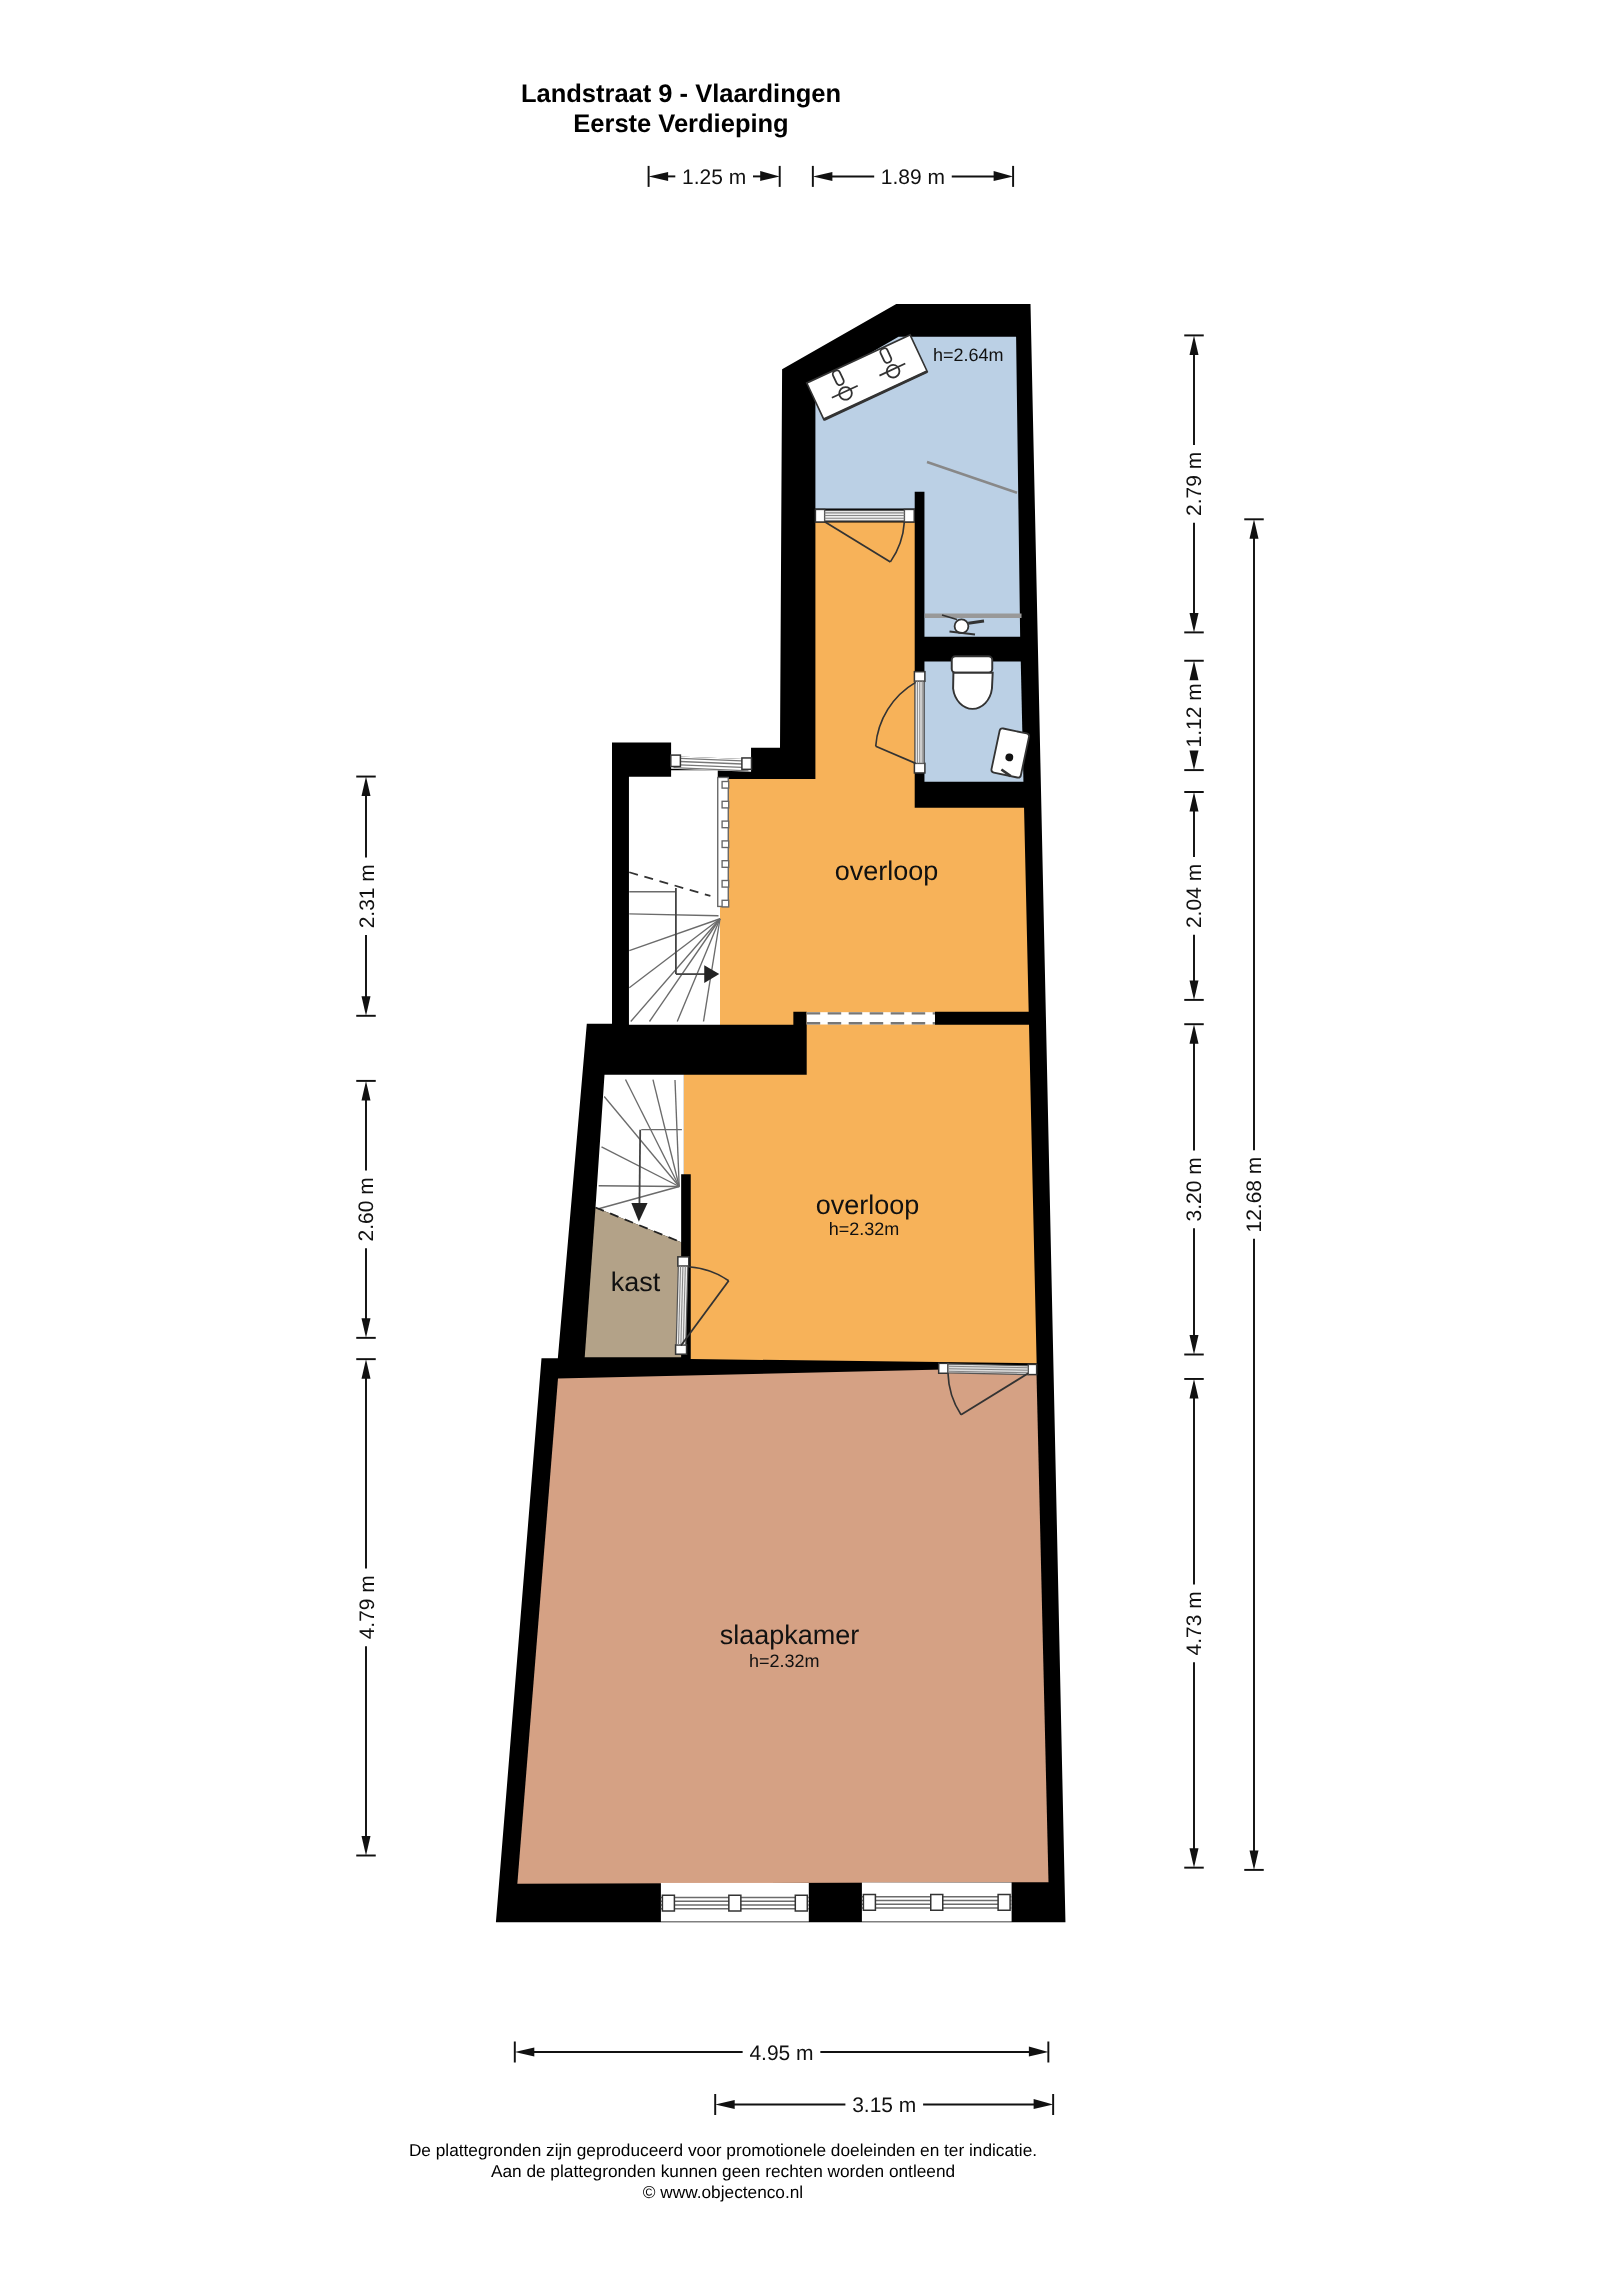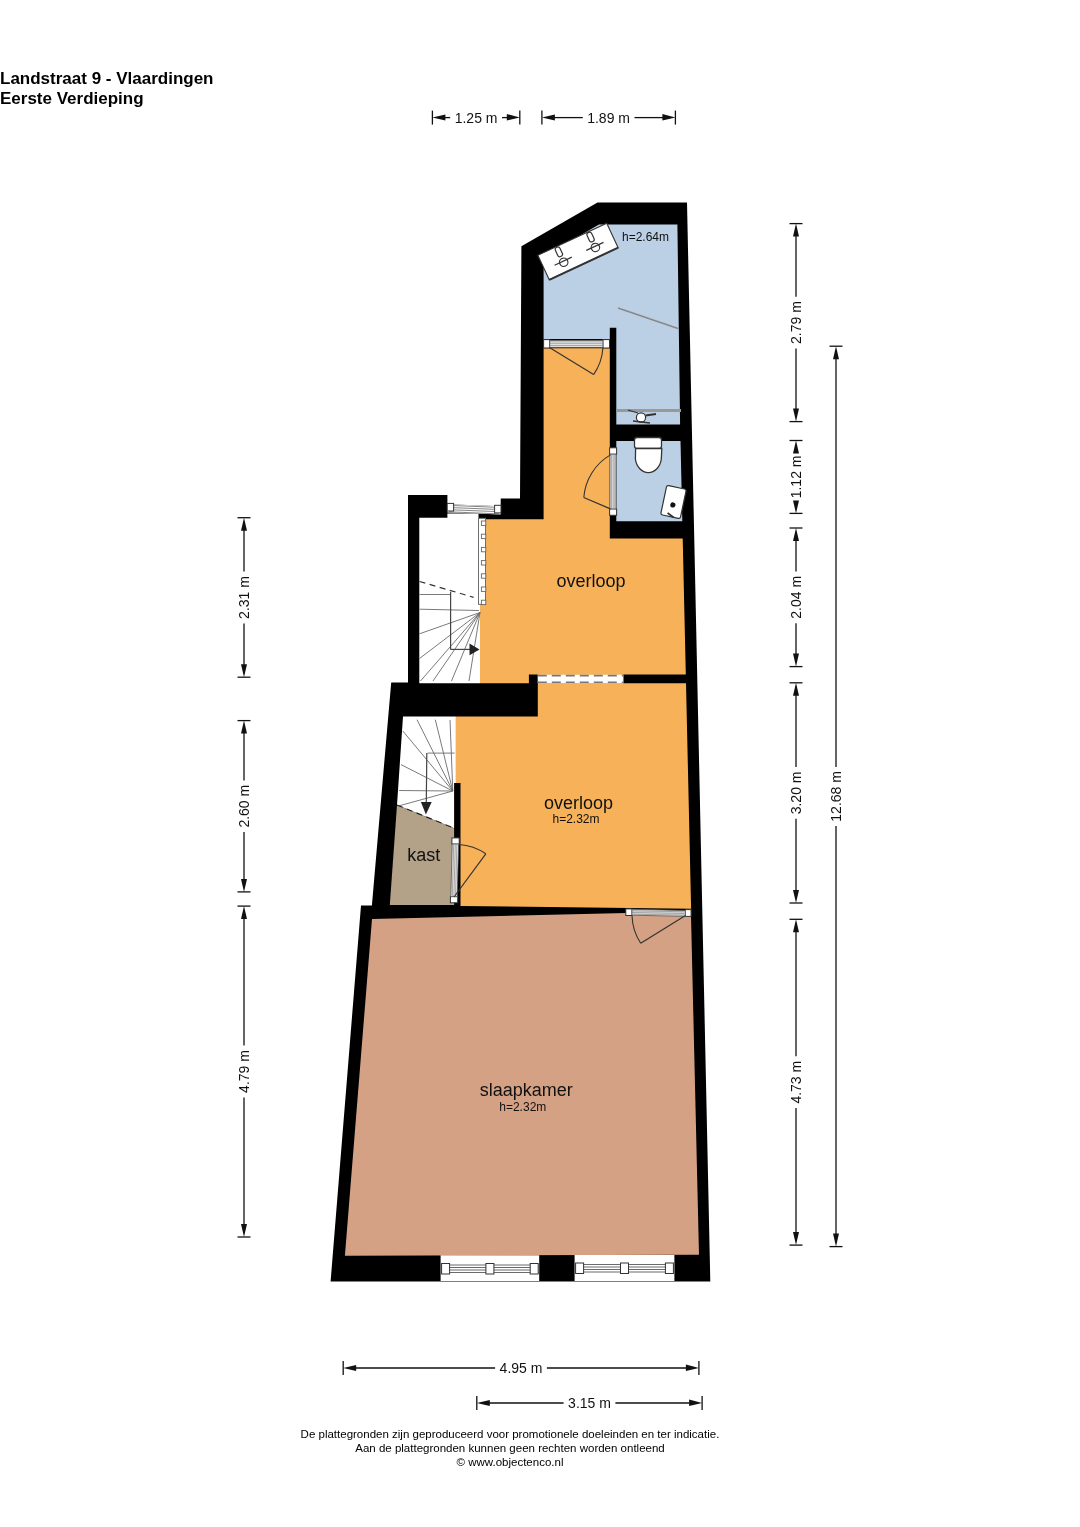--- a/index.html
+++ b/index.html
@@ -1,18 +1,18 @@
 <!DOCTYPE html>
 <html><head><meta charset="utf-8"><style>
 html,body{margin:0;padding:0;background:#fff;}
 *{box-sizing:border-box;}
-.title{position:absolute;left:0;top:53px;width:908px;text-align:left;
- font-family:"Liberation Sans",sans-serif;font-weight:bold;font-size:17px;line-height:20px;color:#000;margin-top:16px;}
+.title{position:absolute;left:0;top:53px;width:908px;text-align:center;
+ font-family:"Liberation Sans",sans-serif;font-weight:bold;font-size:17px;line-height:20px;color:#000;}
 .footer{position:absolute;left:0;top:1428px;width:964px;text-align:center;
- font-family:"Liberation Sans",sans-serif;font-size:11.5px;line-height:13.9px;color:#000;margin-left:28px;}
+ font-family:"Liberation Sans",sans-serif;font-size:11.5px;line-height:13.9px;color:#000;}
 svg{position:absolute;left:0;top:0;}
 </style></head>
 <body>
 <svg width="1080" height="1527" viewBox="0 0 1080 1527">
 <rect x="0" y="0" width="1080" height="1527" fill="#fff"></rect>
 <polygon points="597.5,202.6 687.0,202.6 710.3,1281.5 330.6,1281.5 361.0,905.5 371.9,905.5 391.2,682.5 408.0,682.5 408.0,495.0 447.4,495.0 447.4,504.2 500.7,506.2 500.7,498.5 520.0,498.5 521.4,246.2" fill="#000"></polygon>
 <polygon points="599.0,224.5 677.4,224.5 680.1,424.5 616.3,424.5 616.3,327.8 609.8,327.8 609.8,339.0 543.6,339.0 543.6,256.5" fill="#BBD0E5"></polygon>
 <polygon points="616.3,441 680.5,441 682.3,521.2 616.3,521.2" fill="#BBD0E5"></polygon>
 <polygon points="543.6,348.3 609.8,348.3 609.8,538.5 682.7,538.5 685.8,674.5 623.3,674.5 623.3,683.2 686.0,683.2 691.1,908.8 460.5,906.0 460.5,782.9 455.9,782.9 455.9,716.5 537.8,716.5 537.8,674.5 528.9,674.5 528.9,683.2 480.0,683.2 480.0,604.3 485.5,604.3 485.5,519.3 543.6,519.3" fill="#F7B259"></polygon>
 <polygon points="419.3,517.8 447.4,517.8 447.4,513.5 478.5,513.5 478.5,604.3 480.0,604.3 480.0,683.2 419.3,683.2" fill="#fff"></polygon>

